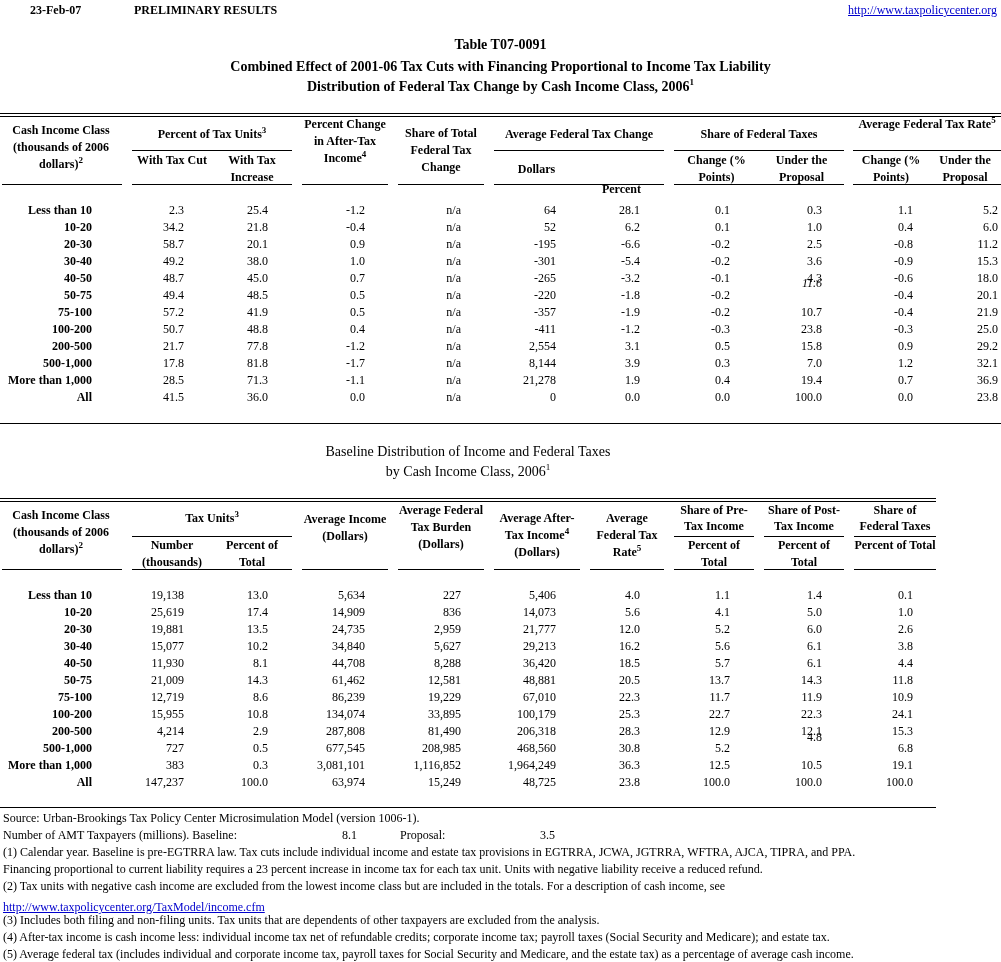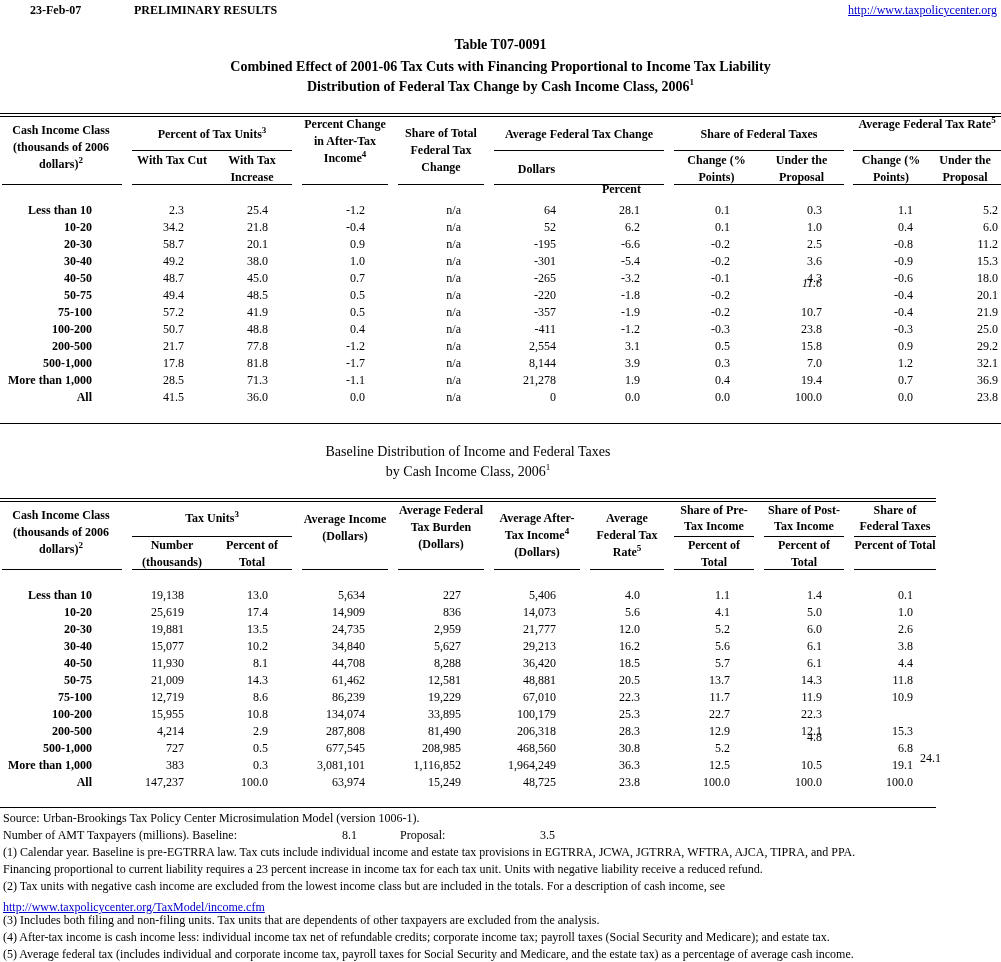--- a/index.html
+++ b/index.html
@@ -321,21 +321,21 @@
       <div class="cell" style="top: 690px; left: 823px;">10.9</div>
       <div class="rowlabel" style="top: 707px;">100-200</div>
       <div class="cell" style="top: 707px; left: 94px;">15,955</div>
       <div class="cell" style="top: 707px; left: 178px;">10.8</div>
       <div class="cell" style="top: 707px; left: 275px;">134,074</div>
       <div class="cell" style="top: 707px; left: 371px;">33,895</div>
       <div class="cell" style="top: 707px; left: 466px;">100,179</div>
       <div class="cell" style="top: 707px; left: 550px;">25.3</div>
       <div class="cell" style="top: 707px; left: 640px;">22.7</div>
       <div class="cell" style="top: 707px; left: 732px;">22.3</div>
-      <div class="cell" style="top: 707px; left: 851px; margin-top: 44px;">24.1</div>
+      <div class="cell" style="top: 707px; left: 823px;">24.1</div>
       <div class="rowlabel" style="top: 724px;">200-500</div>
       <div class="cell" style="top: 724px; left: 94px;">4,214</div>
       <div class="cell" style="top: 724px; left: 178px;">2.9</div>
       <div class="cell" style="top: 724px; left: 275px;">287,808</div>
       <div class="cell" style="top: 724px; left: 371px;">81,490</div>
       <div class="cell" style="top: 724px; left: 466px;">206,318</div>
       <div class="cell" style="top: 724px; left: 550px;">28.3</div>
       <div class="cell" style="top: 724px; left: 640px;">12.9</div>
       <div class="cell" style="top: 724px; left: 732px;">12.1</div>
       <div class="cell" style="top: 724px; left: 823px;">15.3</div>

